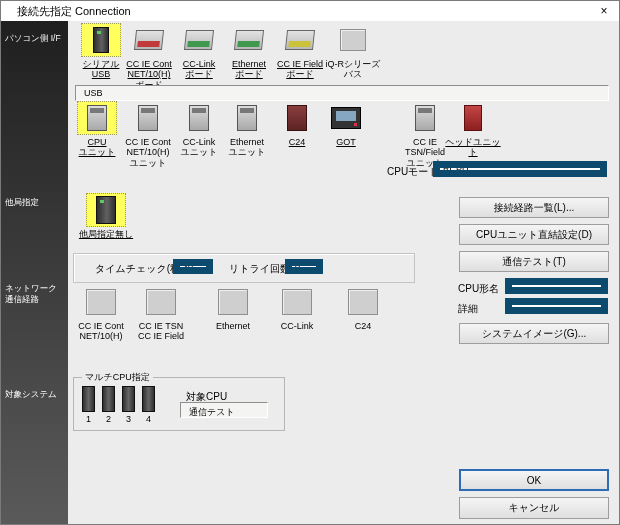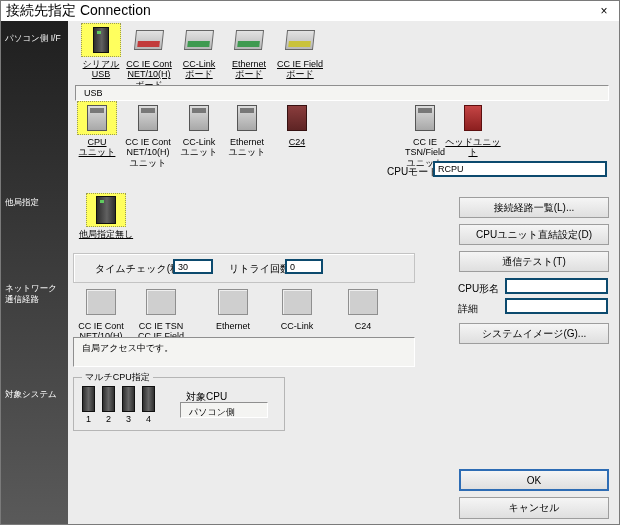--- a/index.html
+++ b/index.html
@@ -1,19 +1,19 @@
 <!DOCTYPE html>
 <html><head>
 <meta charset="utf-8">
 <style>
   html,body{margin:0;padding:0;background:#c8c8c8;}
   *{box-sizing:border-box;font-family:"Liberation Sans","DejaVu Sans",sans-serif;}
   .dialog{position:relative;width:620px;height:525px;background:#ececec;border:1px solid #7a7a7a;overflow:hidden;}
   .titlebar{position:absolute;left:0;top:0;width:100%;height:20px;background:#ffffff;display:flex;align-items:center;}
-  .title{font-size:14px;color:#000;padding-left:5px;}
+  .title{font-size:11px;color:#000;padding-left:16px;}
   .closebtn{position:absolute;right:0;top:0;width:30px;height:20px;display:flex;align-items:center;justify-content:center;font-size:12px;color:#000;cursor:pointer;}
   .sidebar{position:absolute;left:0;top:20px;width:67px;height:505px;background:linear-gradient(180deg,#1f1f1f,#5a5a5a);}
   .sblabel{position:absolute;left:4px;color:#fff;font-size:8.5px;line-height:1.25;white-space:pre-line;}
   .icell{position:absolute;display:flex;flex-direction:column;align-items:center;font-size:9px;text-align:center;cursor:pointer;}
   .ibox{height:34px;min-width:40px;display:flex;align-items:center;justify-content:center;}
   .ibox.sel{background:#ffff5e;border:1px dotted #9a9a56;}
   .ilabel{margin-top:2px;line-height:1.15;white-space:pre-line;color:#000;}
   .u{text-decoration:underline;}
   .ic{position:relative;display:block;}
   .ic-tower{width:16px;height:26px;background:linear-gradient(90deg,#2e2e2e,#616161 55%,#2e2e2e);border:1px solid #101010;}
@@ -32,21 +32,21 @@
   .ic-got::after{content:"";position:absolute;right:3px;bottom:2px;width:3px;height:3px;background:#d34;}
   .ic-head{width:18px;height:26px;background:linear-gradient(#c54545,#8c1f1f);border:1px solid #5c0f0f;}
   .ic-net{width:30px;height:18px;background:#9b9b9b;border:1px solid #555;}
   .ic-net::before{content:"";position:absolute;left:0;top:0;right:0;height:6px;background:#c23b3b;}
   .ic-blank{width:30px;height:26px;background:#cfcfcf;border:1px solid #8f8f8f;box-shadow:inset 1px 1px 0 #efefef;}
   .ic-blank.sm{width:26px;height:22px;}
   .ic-minitower{width:13px;height:26px;background:linear-gradient(90deg,#303030,#666 50%,#303030);border:1px solid #101010;}
   .sunken{position:absolute;background:#f4f4f2;border:1px solid;border-color:#8f8f8f #ffffff #ffffff #8f8f8f;}
   .bartext{font-size:9px;padding:2px 0 0 8px;color:#000;}
   .lbl{position:absolute;font-size:10px;color:#000;white-space:nowrap;}
-  .field{position:absolute;background:#fff;border:2px solid #0c4a6e;font-size:9px;padding:0 3px;height:16px;}
+  .field{position:absolute;background:#fff;border:7px solid #0c4a6e;font-size:9px;padding:0 3px;height:16px;}
   .btn{position:absolute;width:150px;height:21px;background:linear-gradient(#f5f5f5,#dfdfdf);border:1px solid #9d9d9d;font-size:10px;color:#000;cursor:pointer;}
   .btn.default{border:2px solid #2d6cb4;}
   .groove{position:absolute;border:1px solid #c3c3c3;box-shadow:inset 1px 1px 0 #ffffff;}
   .groupbox{position:absolute;border:1px solid #b5b5b5;}
   .gblabel{position:absolute;top:-7px;left:8px;background:#ececec;font-size:9px;padding:0 3px;white-space:nowrap;}
   .combo{position:absolute;width:120px;height:16px;background:#eeeeee;border:1px solid #b5b5b5;display:flex;align-items:center;justify-content:flex-end;}
   .combo .arrow{width:15px;height:100%;background:#f2f2f2;border-left:1px solid #c5c5c5;color:#aaa;font-size:8px;display:flex;align-items:center;justify-content:center;}
   .cpu-num{font-size:9px;text-align:center;margin-top:2px;}
   .mcpu-col{display:flex;flex-direction:column;align-items:center;}
 </style>
@@ -99,20 +99,27 @@
     <div class="ilabel u">Ethernet
 ボード</div>
   </div>
   <div class="icell" style="left:272px;top:22px;width:54px">
     <div class="ibox">
         <span class="ic ic-board acc-yellow"></span>
       </div>
     <div class="ilabel u">CC IE Field
 ボード</div>
   </div>
+  <div class="icell" style="left:324px;top:22px;width:56px">
+    <div class="ibox">
+        <span class="ic ic-blank sm"></span>
+      </div>
+    <div class="ilabel">iQ-Rシリーズ
+バス</div>
+  </div>
 
   <div class="sunken" style="left:74px;top:84px;width:534px;height:16px">
     <div class="bartext">USB</div>
   </div>
 
   <div class="icell" style="left:72px;top:100px;width:48px">
     <div class="ibox sel">
         <span class="ic ic-module"></span>
       </div>
     <div class="ilabel u">CPU
@@ -138,20 +145,26 @@
         <span class="ic ic-module"></span>
       </div>
     <div class="ilabel">Ethernet
 ユニット</div>
   </div>
   <div class="icell" style="left:272px;top:100px;width:48px">
     <div class="ibox">
         <span class="ic ic-c24"></span>
       </div>
     <div class="ilabel u">C24</div>
+  </div>
+  <div class="icell" style="left:320px;top:100px;width:50px">
+    <div class="ibox">
+        <span class="ic ic-got"></span>
+      </div>
+    <div class="ilabel u">GOT</div>
   </div>
   <div class="icell" style="left:396px;top:100px;width:56px">
     <div class="ibox">
         <span class="ic ic-module"></span>
       </div>
     <div class="ilabel">CC IE
 TSN/Field
 ユニット</div>
   </div>
   <div class="icell" style="left:444px;top:100px;width:56px">
@@ -212,23 +225,20 @@
       </div>
     <div class="ilabel">CC-Link</div>
   </div>
   <div class="icell" style="left:334px;top:284px;width:56px">
     <div class="ibox">
         <span class="ic ic-blank"></span>
       </div>
     <div class="ilabel">C24</div>
   </div>
 
-  <div class="sunken" style="left:72px;top:336px;width:342px;height:30px">
-    <div class="bartext" style="padding-top:4px">自局アクセス中です。</div>
-  </div>
 
   <div class="groupbox" style="left:72px;top:376px;width:212px;height:54px">
     <div class="gblabel">マルチCPU指定</div>
     <div style="position:absolute;left:8px;top:8px;display:flex;gap:7px">
       <div class="mcpu-col">
         <span class="ic ic-minitower"></span>
         <div class="cpu-num">1</div>
       </div>
       <div class="mcpu-col">
         <span class="ic ic-minitower"></span>
@@ -238,21 +248,21 @@
         <span class="ic ic-minitower"></span>
         <div class="cpu-num">3</div>
       </div>
       <div class="mcpu-col">
         <span class="ic ic-minitower"></span>
         <div class="cpu-num">4</div>
       </div>
     </div>
     <div class="lbl" style="left:112px;top:12px">対象CPU</div>
     <div class="sunken" style="left:106px;top:24px;width:88px;height:16px">
-      <div class="bartext" style="padding-top:3px">パソコン側</div>
+      <div class="bartext" style="padding-top:3px">通信テスト</div>
     </div>
   </div>
 
 
   <button class="btn default" style="left:458px;top:468px;height:22px">OK</button>
   <button class="btn" style="left:458px;top:496px;height:22px">キャンセル</button>
 
 </div>
 
 </body></html>

